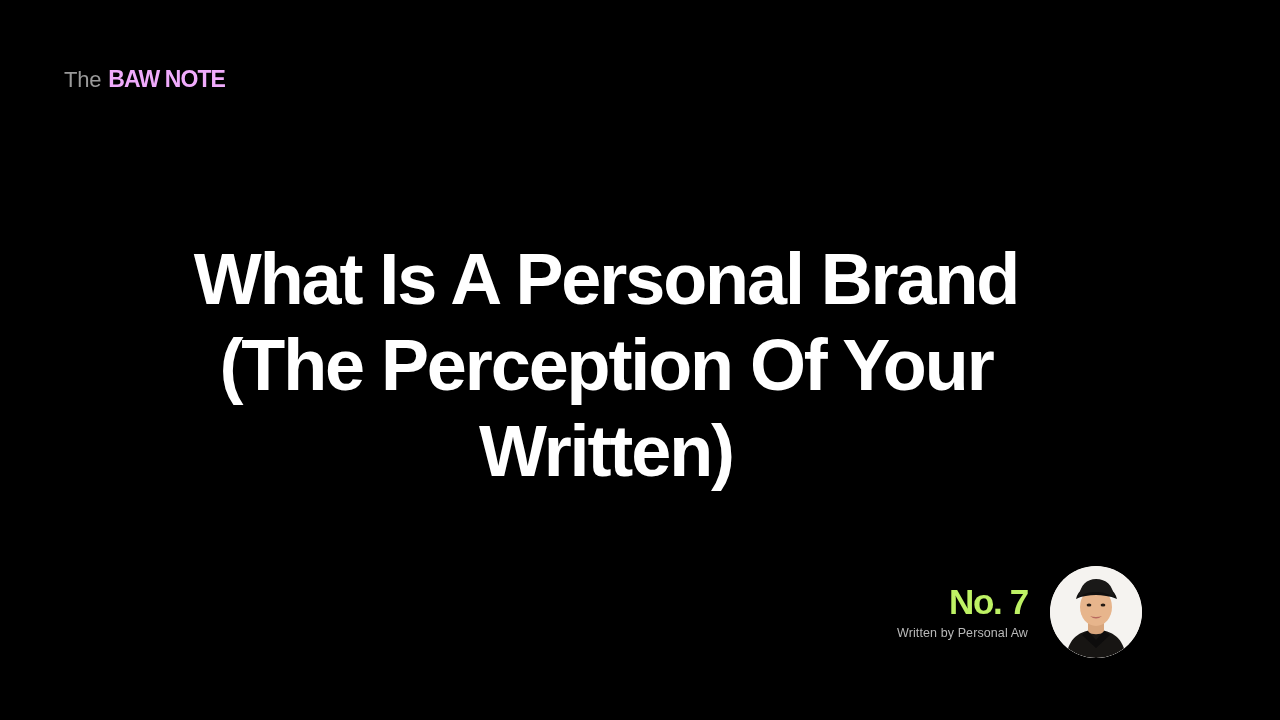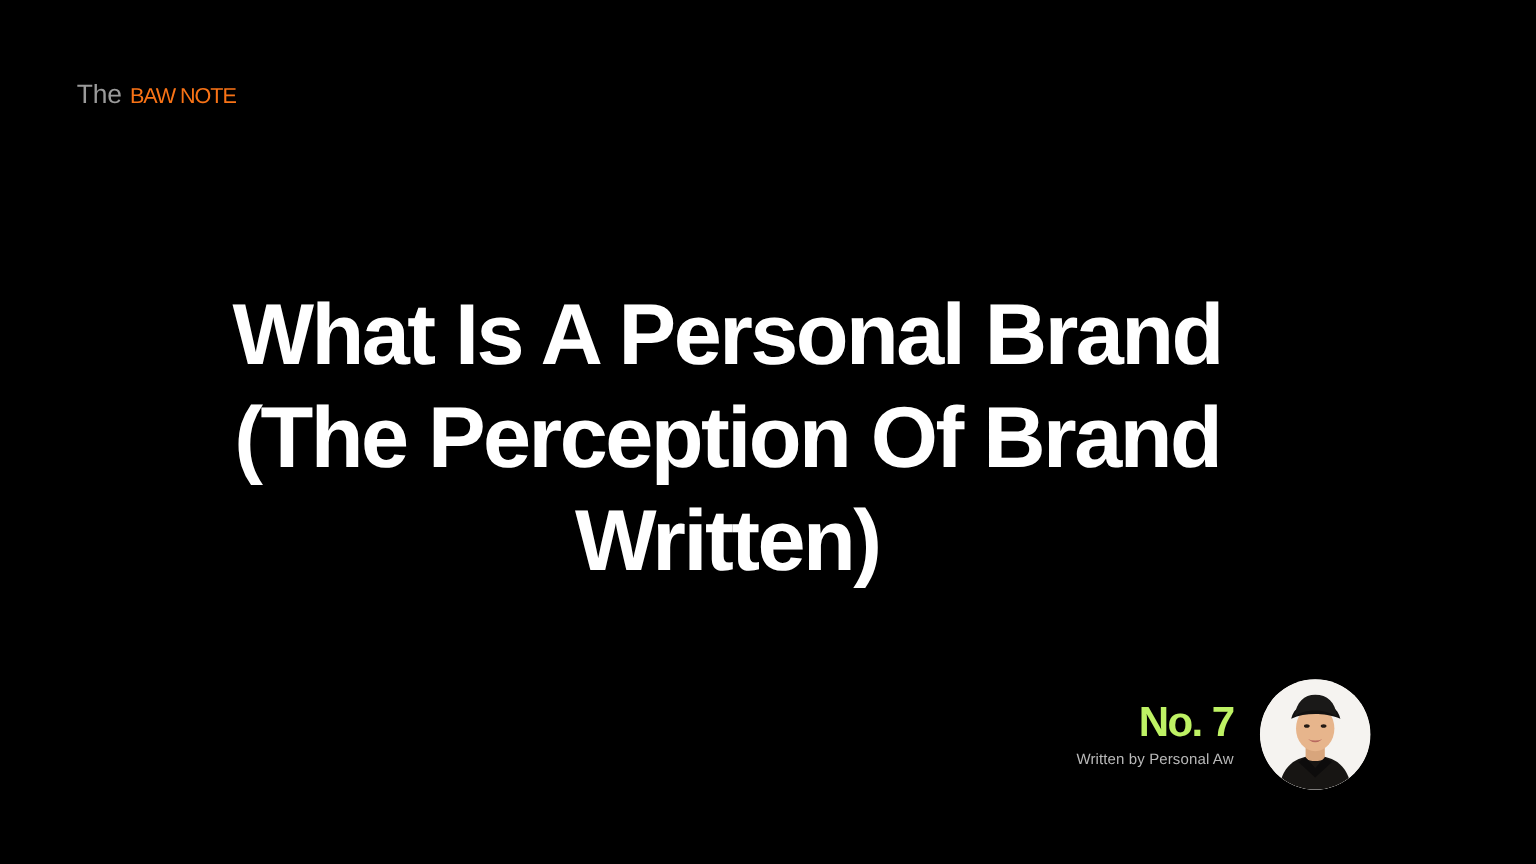--- a/index.html
+++ b/index.html
@@ -33,23 +33,23 @@
     white-space: nowrap;
   }
   .brand-the {
     font-size: 22px;
     font-weight: 400;
     color: #9a9a9a;
     letter-spacing: -0.2px;
     line-height: 1;
   }
   .brand-name {
-    font-size: 18px;
-    font-weight: 400;
-    color: #f97316;
+    font-size: 23px;
+    font-weight: 700;
+    color: #f0abfc;
     letter-spacing: -0.9px;
     line-height: 1;
   }
 
   
   .title-block {
     position: absolute;
     left: 50%;
     top: 236px;
     transform: translateX(-50%);
@@ -112,21 +112,21 @@
 
 <div class="slide">
 
   <div class="brand">
     <span class="brand-the">The</span>
     <span class="brand-name">BAW NOTE</span>
   </div>
 
   <div class="title-block">
     <span class="title-line">What Is A Personal Brand</span>
-    <span class="title-line">(The Perception Of Brand</span>
+    <span class="title-line">(The Perception Of Your</span>
     <span class="title-line">Written)</span>
   </div>
 
   <div class="footer">
     <div class="byline">
       <span class="issue-number">No. 7</span>
       <span class="author-line">Written by Personal Aw</span>
     </div>
 
     <div class="avatar">

